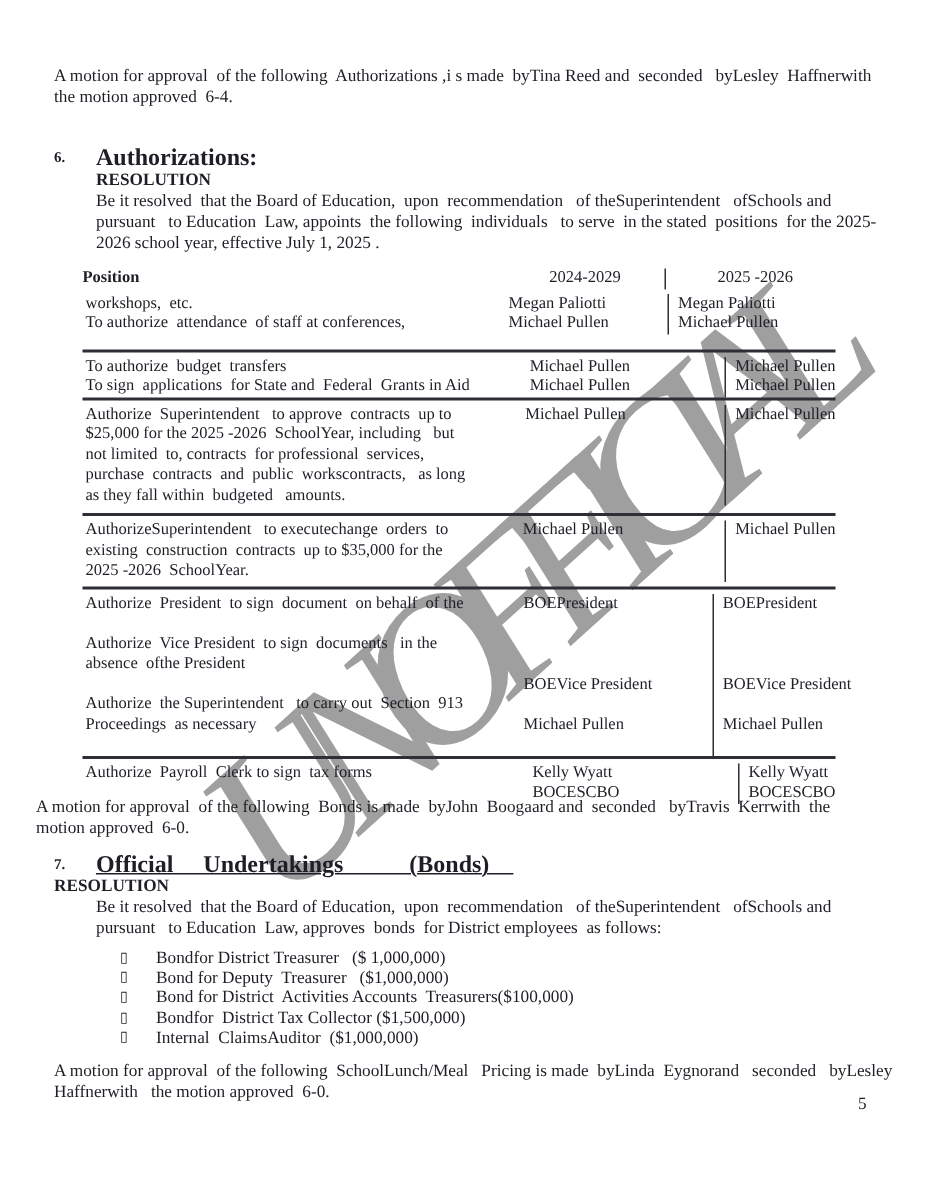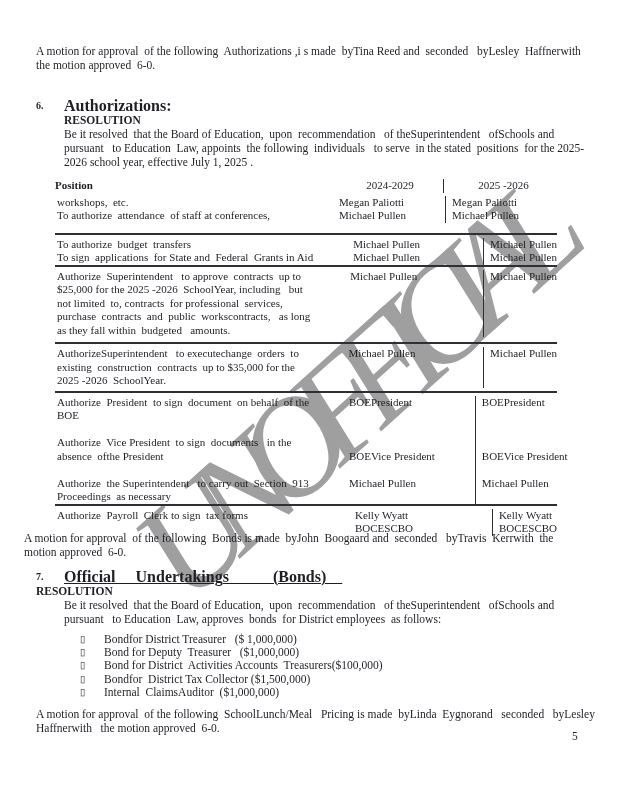--- a/index.html
+++ b/index.html
@@ -47,21 +47,21 @@
 </style>
 </head>
 <body>
 
 <div class="page">
 
   <div class="watermark">UNOFFICIAL</div>
 
   <div class="blk" id="p-intro">
       <div class="line">A motion for approval  of the following  Authorizations ,i s made  byTina Reed and  seconded   byLesley  Haffnerwith</div>
-      <div class="line">the motion approved  6-0.</div>
+      <div class="line">the motion approved  6-4.</div>
     </div>
 
   <div class="blk" id="sec6">
     <div class="sec-row">
       <span class="sec-num">6.</span>
       <span class="sec-title">Authorizations:</span>
     </div>
     <div class="res indent">RESOLUTION</div>
     <div class="indent">
         <div class="line">Be it resolved  that the Board of Education,  upon  recommendation   of theSuperintendent   ofSchools and</div>
@@ -141,21 +141,20 @@
           </div>
           <div class="c3">
             <div class="tline">Michael Pullen</div>
             <div class="tline">&nbsp;</div>
             <div class="tline">&nbsp;</div>
           </div>
         </div>
         <div class="trow rule" style="padding-top: 3px; padding-bottom: 0px;">
           <div class="c1">
             <div class="tline">Authorize  President  to sign  document  on behalf  of the</div>
-            <div class="tline">BOE</div>
             <div class="tline">&nbsp;</div>
             <div class="tline">Authorize  Vice President  to sign  documents   in the</div>
             <div class="tline">absence  ofthe President</div>
             <div class="tline">&nbsp;</div>
             <div class="tline">Authorize  the Superintendent   to carry out  Section  913</div>
             <div class="tline">Proceedings  as necessary</div>
           </div>
           <div class="c2">
             <div class="tline">BOEPresident</div>
             <div class="tline">&nbsp;</div>

